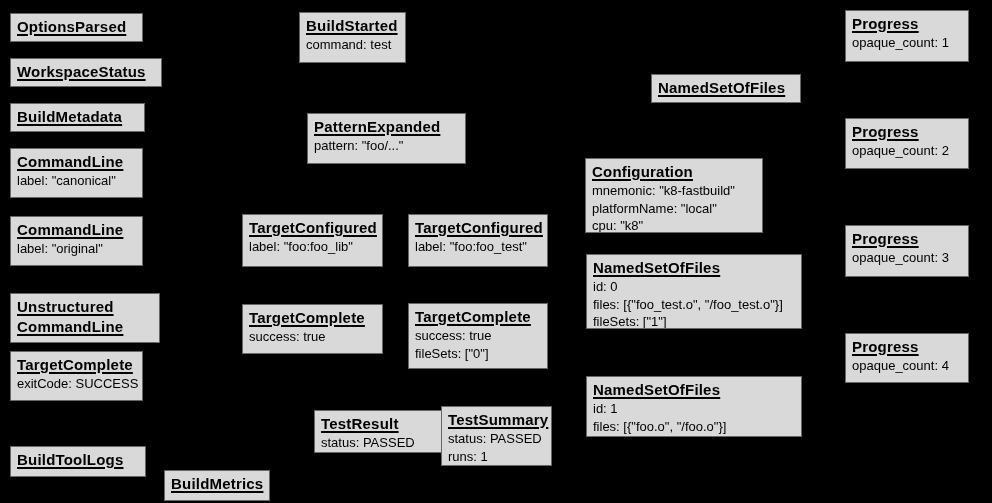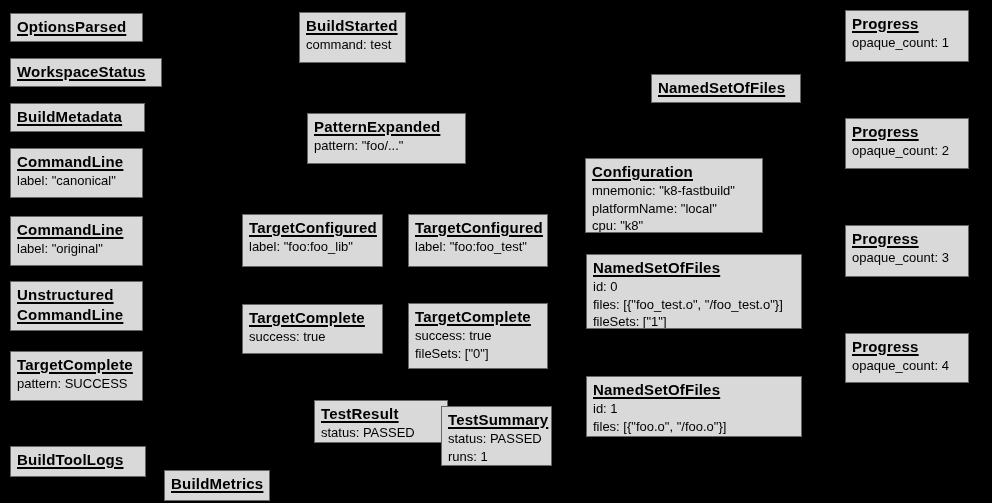--- a/index.html
+++ b/index.html
@@ -63,27 +63,27 @@
   <div class="box" style="left:10px;top:148px;width:133px;height:50px">
     <div class="box-title">CommandLine</div>
     <div class="box-line">label: "canonical"</div>
   </div>
 
   <div class="box" style="left:10px;top:216px;width:133px;height:50px">
     <div class="box-title">CommandLine</div>
     <div class="box-line">label: "original"</div>
   </div>
 
-  <div class="box" style="left:10px;top:281px;width:133px;height:50px">
+  <div class="box" style="left:10px;top:293px;width:150px;height:50px">
     <div class="box-title">Unstructured CommandLine</div>
   </div>
 
   <div class="box" style="left:10px;top:351px;width:133px;height:50px">
     <div class="box-title">TargetComplete</div>
-    <div class="box-line">pattern: SUCCESS</div>
+    <div class="box-line">exitCode: SUCCESS</div>
   </div>
 
   <div class="box" style="left:10px;top:446px;width:136px;height:31px">
     <div class="box-title">BuildToolLogs</div>
   </div>
 
   <div class="box" style="left:164px;top:470px;width:106px;height:31px">
     <div class="box-title">BuildMetrics</div>
   </div>
 
@@ -111,21 +111,21 @@
     <div class="box-title">TargetComplete</div>
     <div class="box-line">success: true</div>
   </div>
 
   <div class="box" style="left:408px;top:303px;width:140px;height:66px">
     <div class="box-title">TargetComplete</div>
     <div class="box-line">success: true</div>
     <div class="box-line">fileSets: ["0"]</div>
   </div>
 
-  <div class="box" style="left:314px;top:400px;width:134px;height:43px">
+  <div class="box" style="left:314px;top:410px;width:134px;height:43px">
     <div class="box-title">TestResult</div>
     <div class="box-line">status: PASSED</div>
   </div>
 
   <div class="box" style="left:441px;top:406px;width:111px;height:60px">
     <div class="box-title">TestSummary</div>
     <div class="box-line">status: PASSED</div>
     <div class="box-line">runs: 1</div>
   </div>
 

